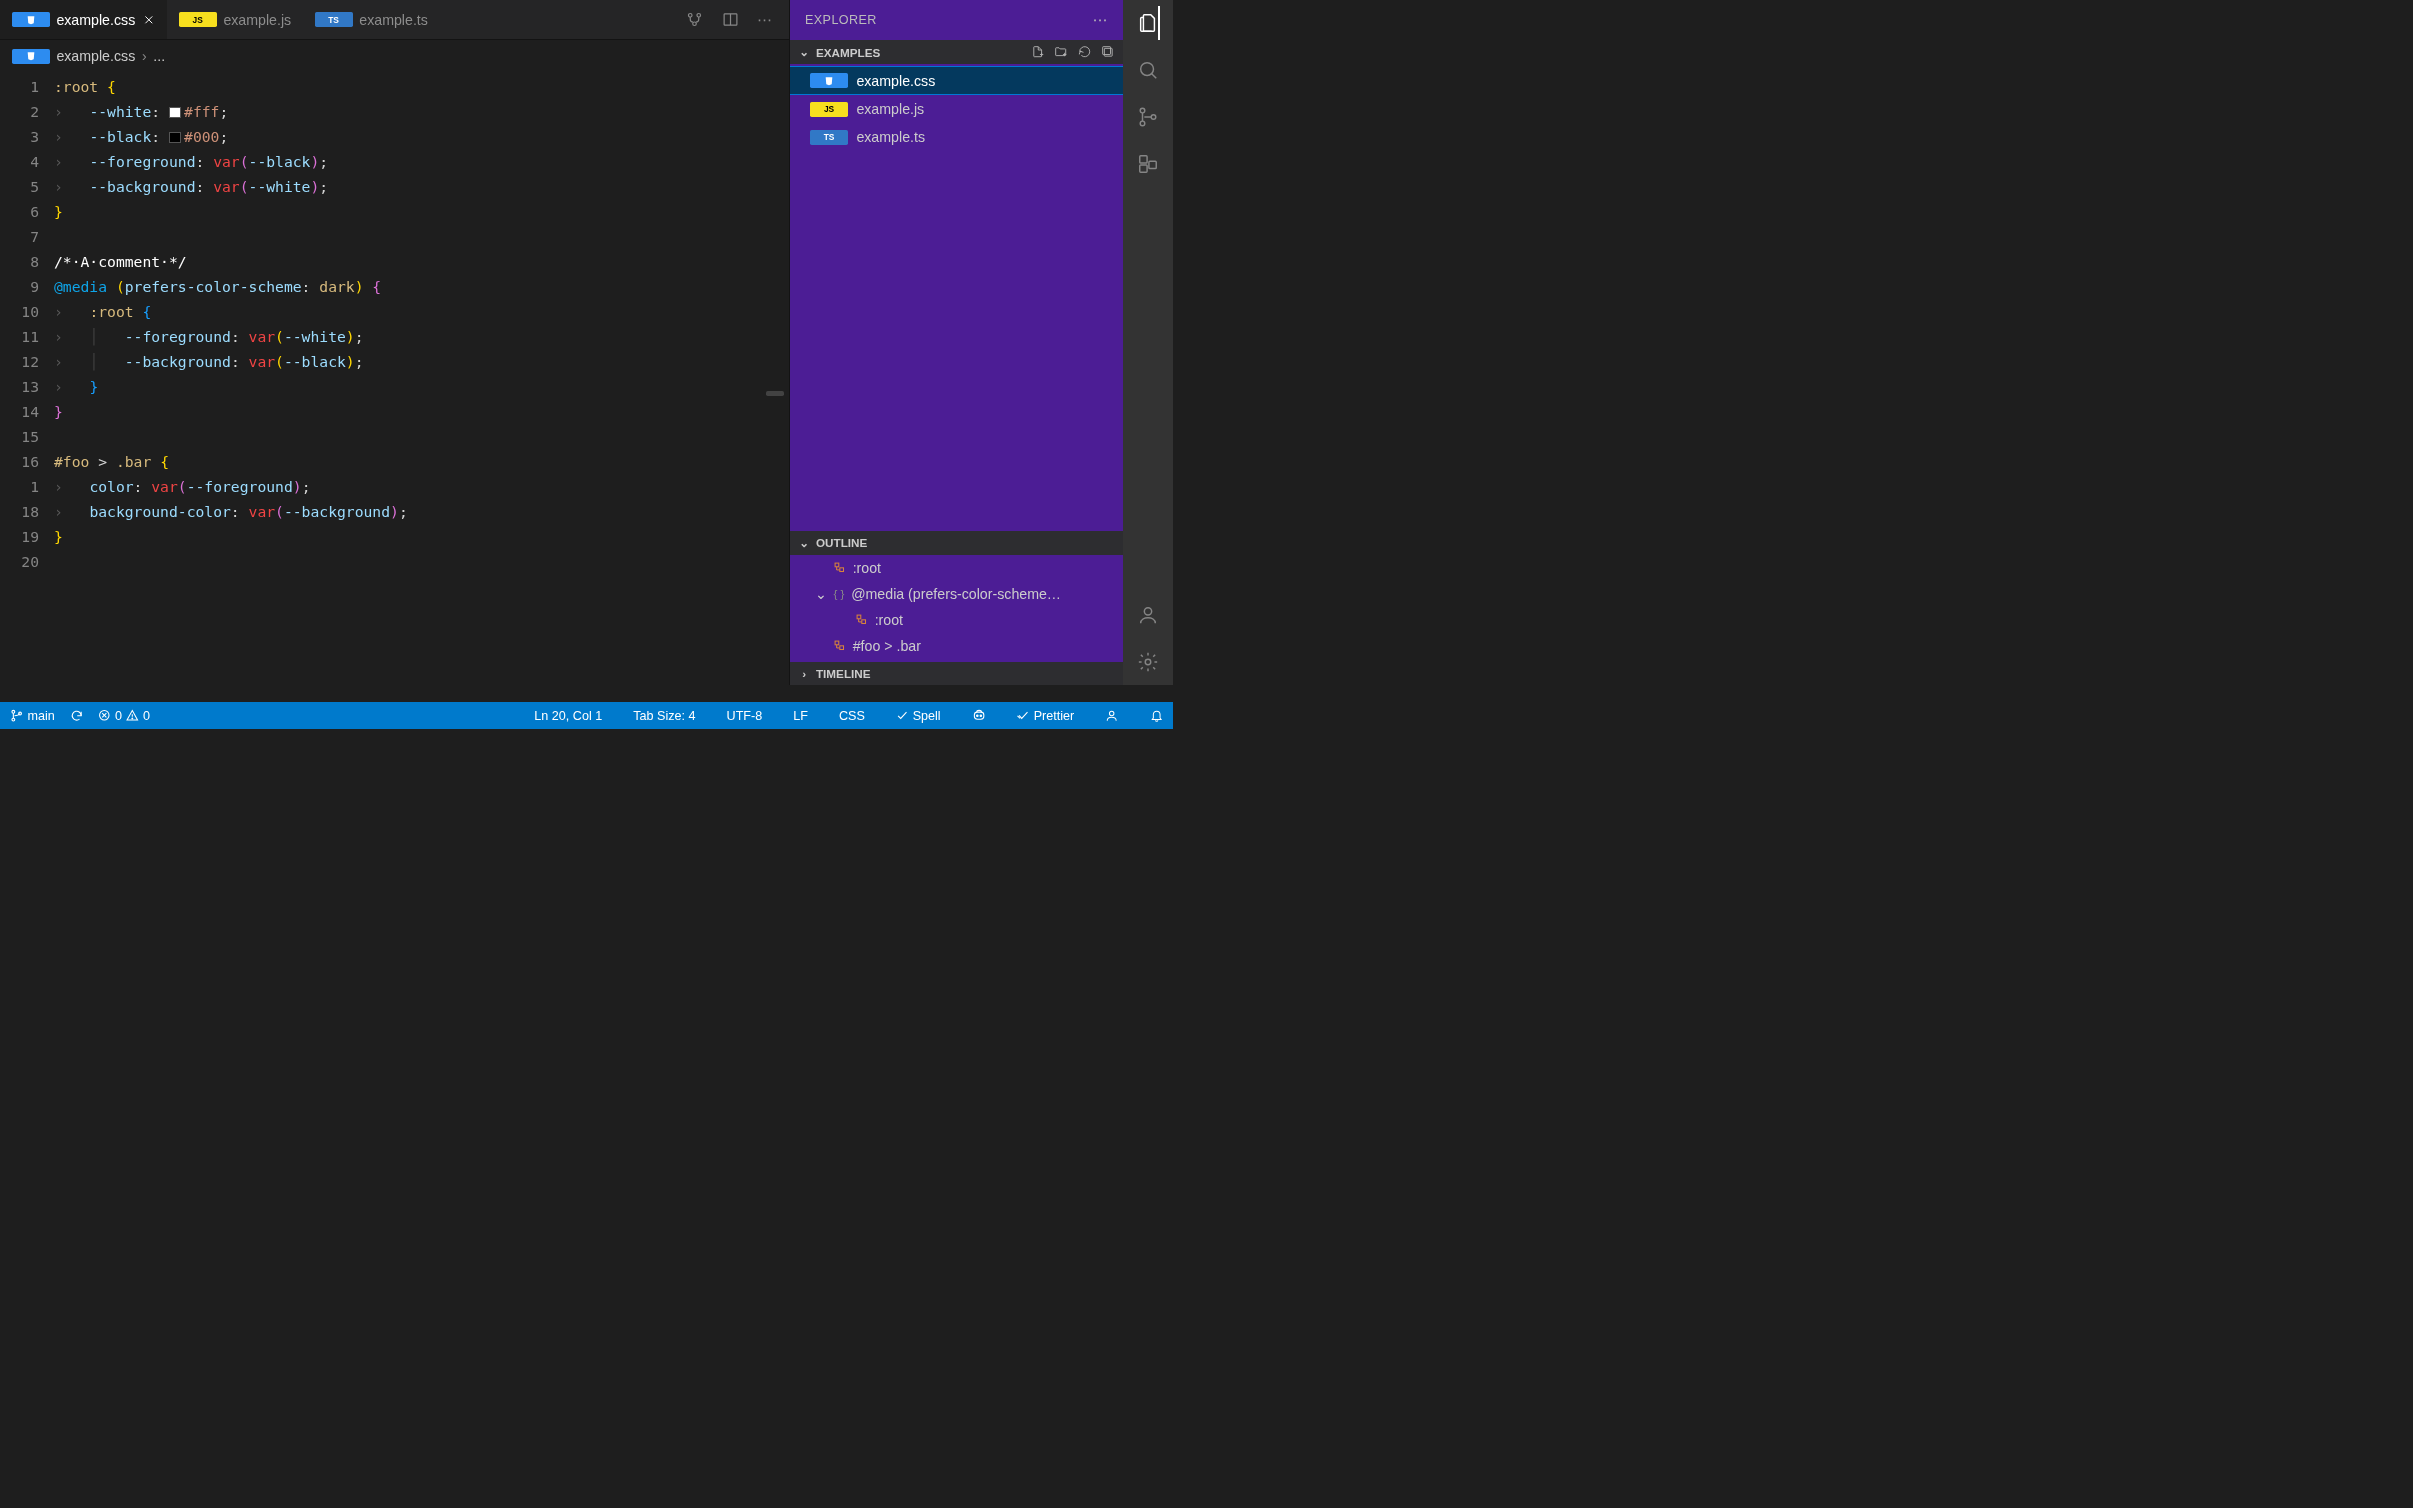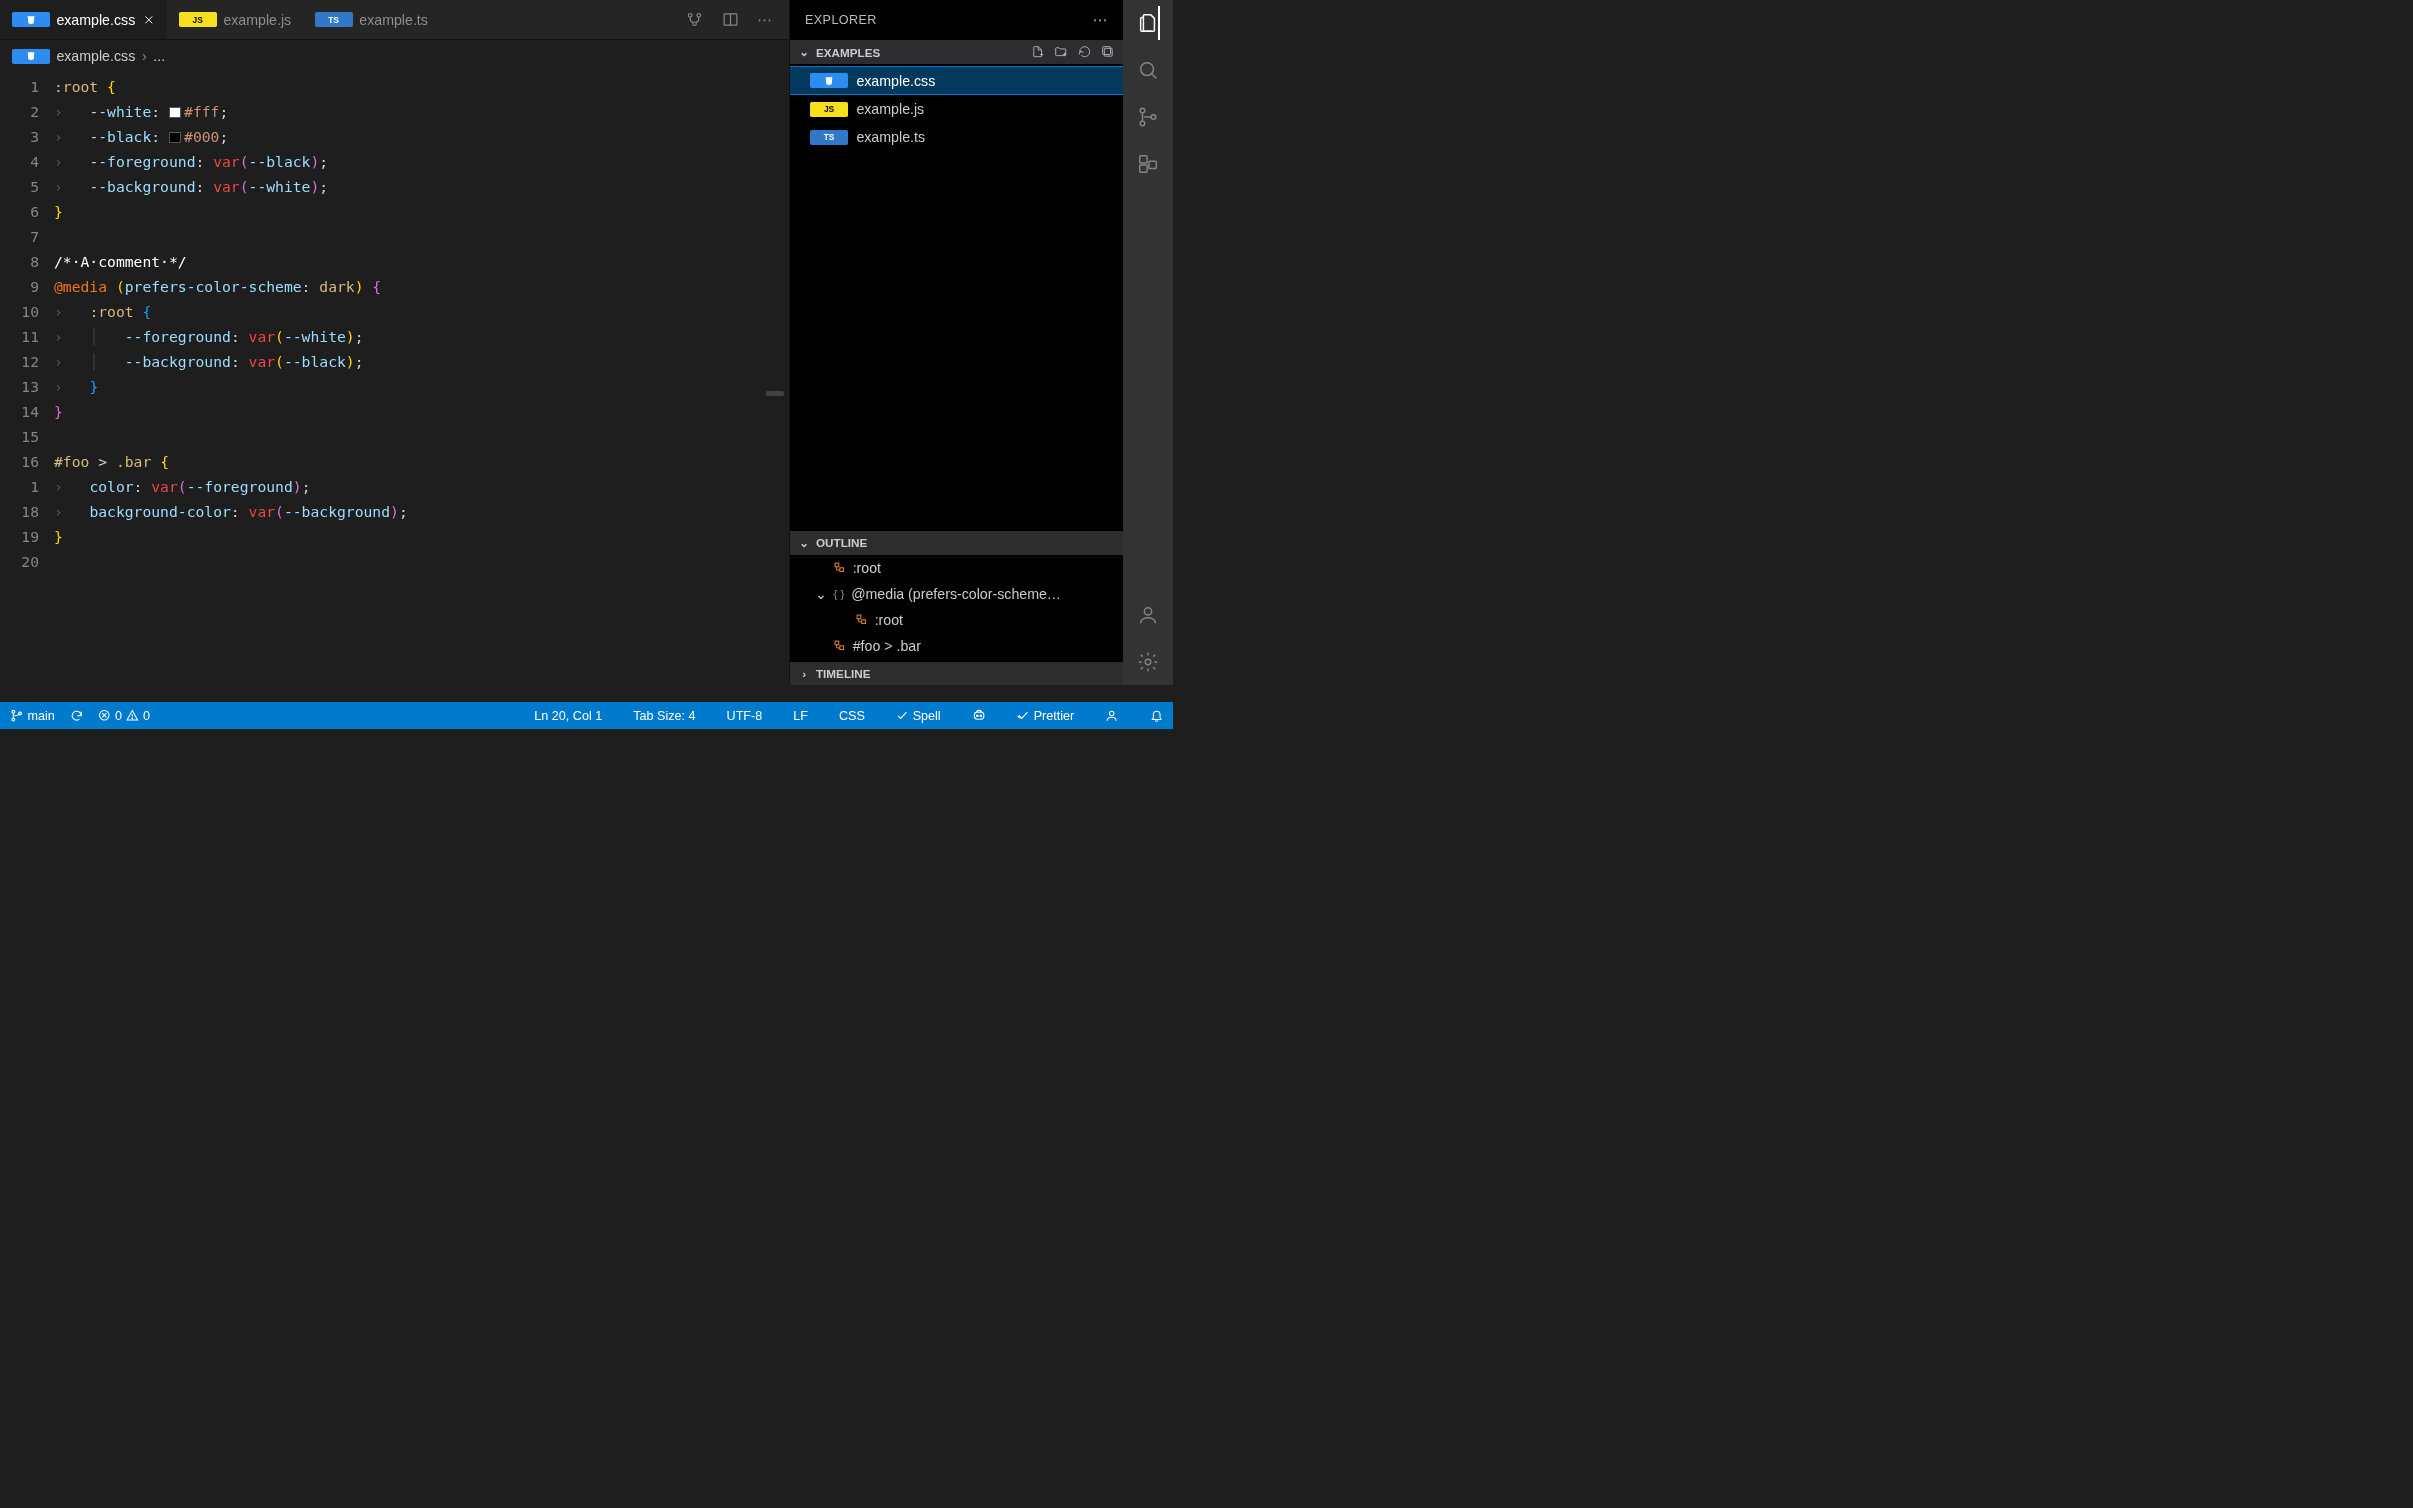--- a/index.html
+++ b/index.html
@@ -68,37 +68,37 @@
 .tok-sel   { color: #d7ba7d; }
 .tok-brace { color: #ffd700; }
 .tok-brace-p { color: #da70d6; }
 .tok-brace-b { color: #179fff; }
 .tok-prop  { color: #9cdcfe; }
 .tok-punc  { color: #d4d4d4; }
 .tok-color { color: #ce9178; }
 .tok-fn    { color: #ef4444; }
 .tok-var   { color: #9cdcfe; }
 .tok-com   { color: #ffffff; }
-.tok-kw    { color: #f97316; }
+.tok-kw    { color: #0ea5e9; }
 .color-swatch { display:inline-block; width:11.7px; height:11.7px; border:0.8px solid #555; vertical-align:-0.8px; margin-right:3.4px;}
 .indent-guide { color: #404040; }
 .indent-arrow { color: #585858; }
 .minimap-stub {
   position: absolute;
   right: 5px;
   top: 318px;
   width: 18.4px;
   height: 5px;
   background: #424242;
   border-radius: 1.7px;
 }
 
 .sidebar {
   width: 334px;
-  background: #000000;
+  background: #4c1d95;
   display: flex;
   flex-direction: column;
   border-left: 0.8px solid #131313;
 }
 .sb-header {
   display: flex;
   align-items: center;
   justify-content: space-between;
   padding: 0 15px;
   height: 40px;

